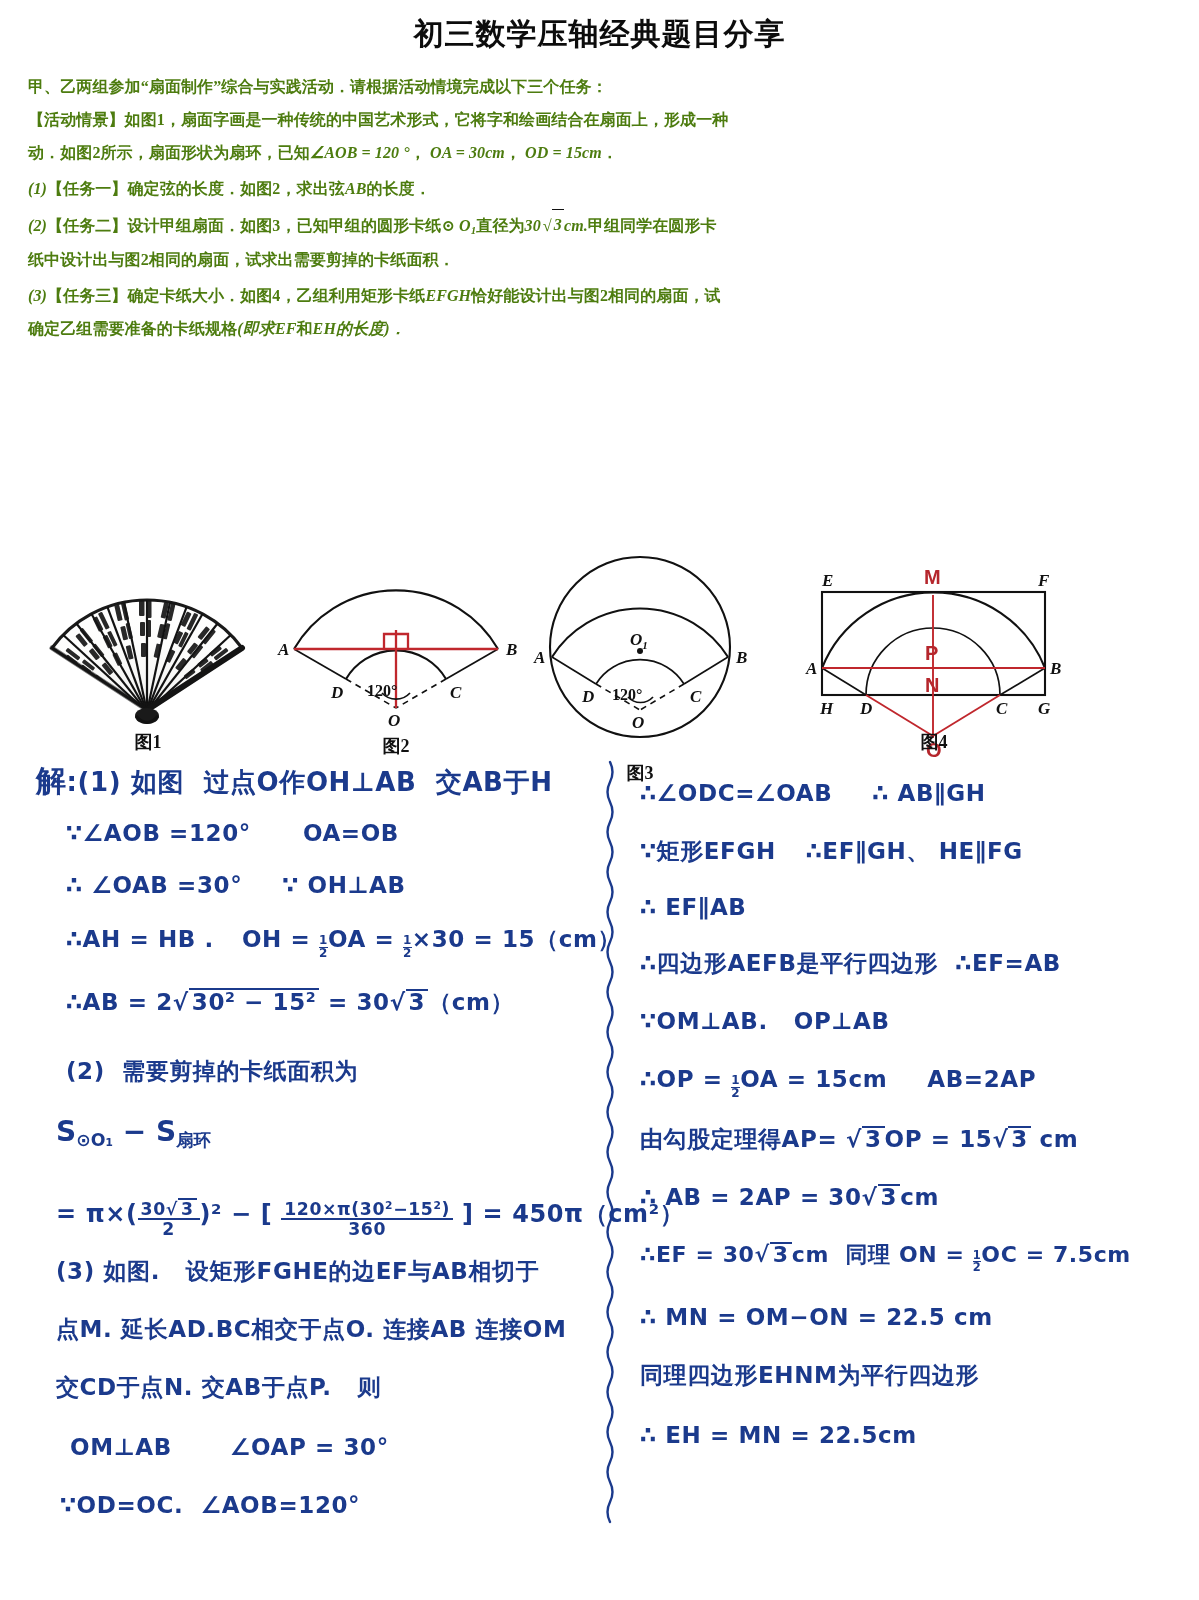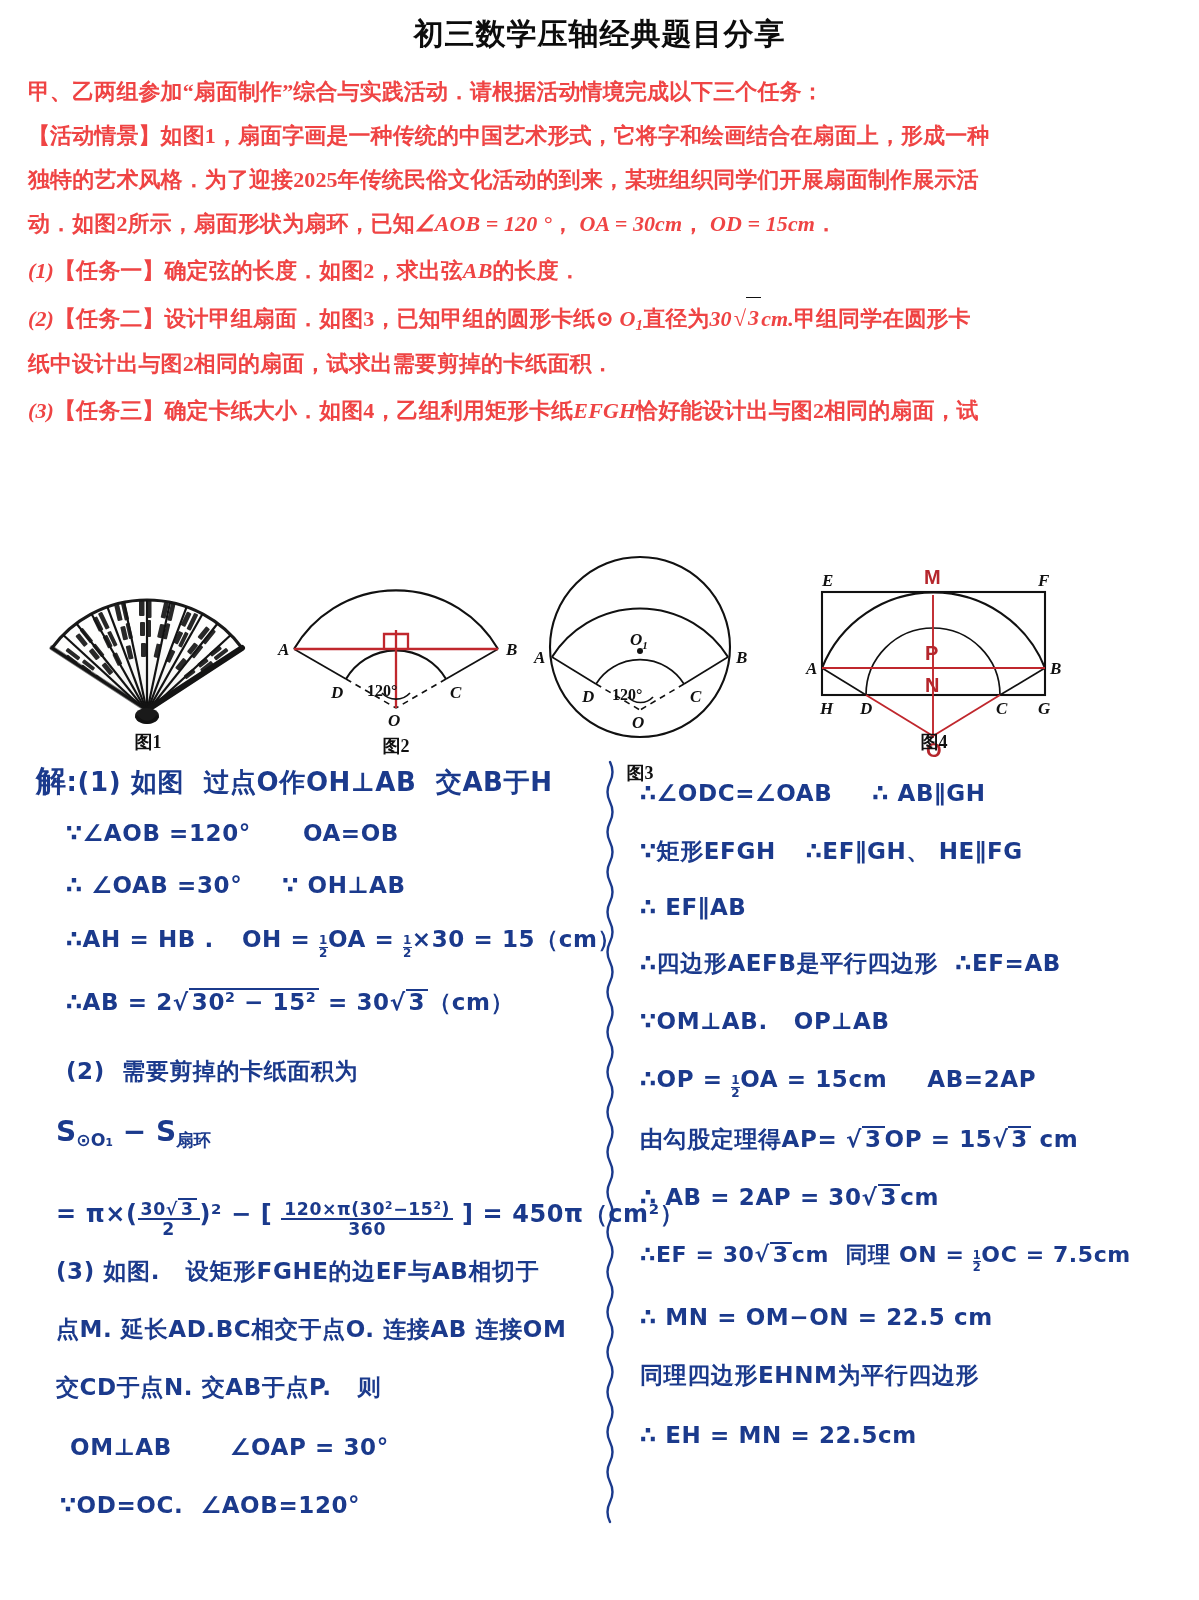--- a/index.html
+++ b/index.html
@@ -11,21 +11,21 @@
   }
   
   #page-title{
     position:absolute;top:14px;left:0;width:1199px;text-align:center;
     font-size:30px;font-weight:700;letter-spacing:1px;color:#0c0c0c;
     font-family:"Liberation Serif","DejaVu Serif",serif;
   }
   
   #statement{
     position:absolute;top:72px;left:28px;width:1150px;
-    font-size:22px;line-height:1.82;font-weight:700;color:#ef4444;
+    font-size:16px;line-height:1.82;font-weight:700;color:#4d7c0f;
     font-family:"Liberation Serif","DejaVu Serif",serif;
     letter-spacing:.1px;
   }
   #statement p{margin:0 0 4px 0;text-align:justify;}
   .itl{font-style:italic;}
   .mathvar{font-style:italic;font-weight:700;font-family:"Liberation Serif",serif;}
   .sub{font-size:.68em;vertical-align:-.28em;font-style:italic;}
   .rad{display:inline-block;position:relative;padding-left:2px;}
   .rad .bar{
      border-top:1.4px solid #111;padding:0 2px 0 2px;display:inline-block;
@@ -77,40 +77,42 @@
 <div id="page-title">初三数学压轴经典题目分享</div>
 
 <div id="statement">
 
   <p>甲、乙两组参加“扇面制作”综合与实践活动．请根据活动情境完成以下三个任务：</p>
 
   <p>
     <span>【活动情景】</span><span>如图1，扇面字画是一种传统的中国艺术形式，它将字和绘画结合在扇面上，形成一种</span>
   </p>
 
-  <p>独特的艺术风格．为了迎接2025年传统民俗文化活动的到来，某班组织同学们开展扇面制作展示活</p>
 
   <p>
     <span>动．如图2所示，扇面形状为扇环，已知</span><span class="mathvar">∠AOB = 120 °</span>，&nbsp;<span class="mathvar">OA = 30cm</span>，&nbsp;<span class="mathvar">OD = 15cm</span>．
   </p>
 
   <p style="margin-top:7px;">
     <span class="itl">(1)</span><span>【任务一】</span><span>确定弦的长度．如图2，求出弦</span><span class="mathvar">AB</span><span>的长度．</span>
   </p>
 
   <p style="margin-top:7px;">
     <span class="itl">(2)</span><span>【任务二】</span><span>设计甲组扇面．如图3，已知甲组的圆形卡纸⊙ </span><span class="mathvar">O</span><span class="sub">1</span><span>直径为</span><span class="mathvar">30</span><span class="rad"><span class="radsign">√</span><span class="bar mathvar">3</span></span><span class="mathvar">cm.</span><span>甲组同学在圆形卡</span>
   </p>
 
   <p>纸中设计出与图2相同的扇面，试求出需要剪掉的卡纸面积．</p>
 
   <p style="margin-top:7px;">
     <span class="itl">(3)</span><span>【任务三】</span><span>确定卡纸大小．如图4，乙组利用矩形卡纸</span><span class="mathvar">EFGH</span><span>恰好能设计出与图2相同的扇面，试</span>
   </p>
 
+  <p>
+    <span>确定乙组需要准备的卡纸规格</span><span class="itl">(即求</span><span class="mathvar">EF</span><span>和</span><span class="mathvar">EH</span><span class="itl">的长度)．</span>
+  </p>
 </div>
 
 <div id="figures">
 
   <div class="figure" style="left:40px;top:50px;">
     <svg width="215" height="150" viewBox="0 0 215 150">
       <defs>
         <clipPath id="fanClip">
           <path d="M107 140 L12 78 A118 118 0 0 1 202 78 Z"></path>
         </clipPath>

